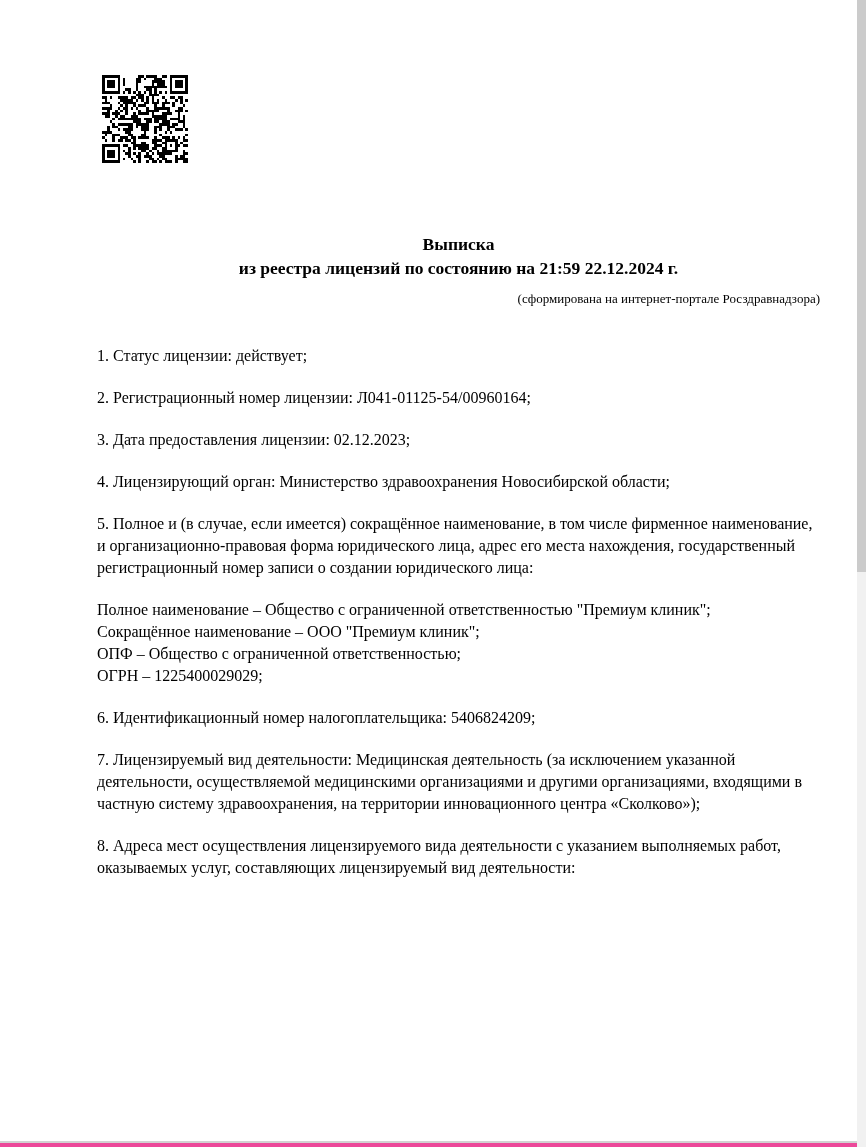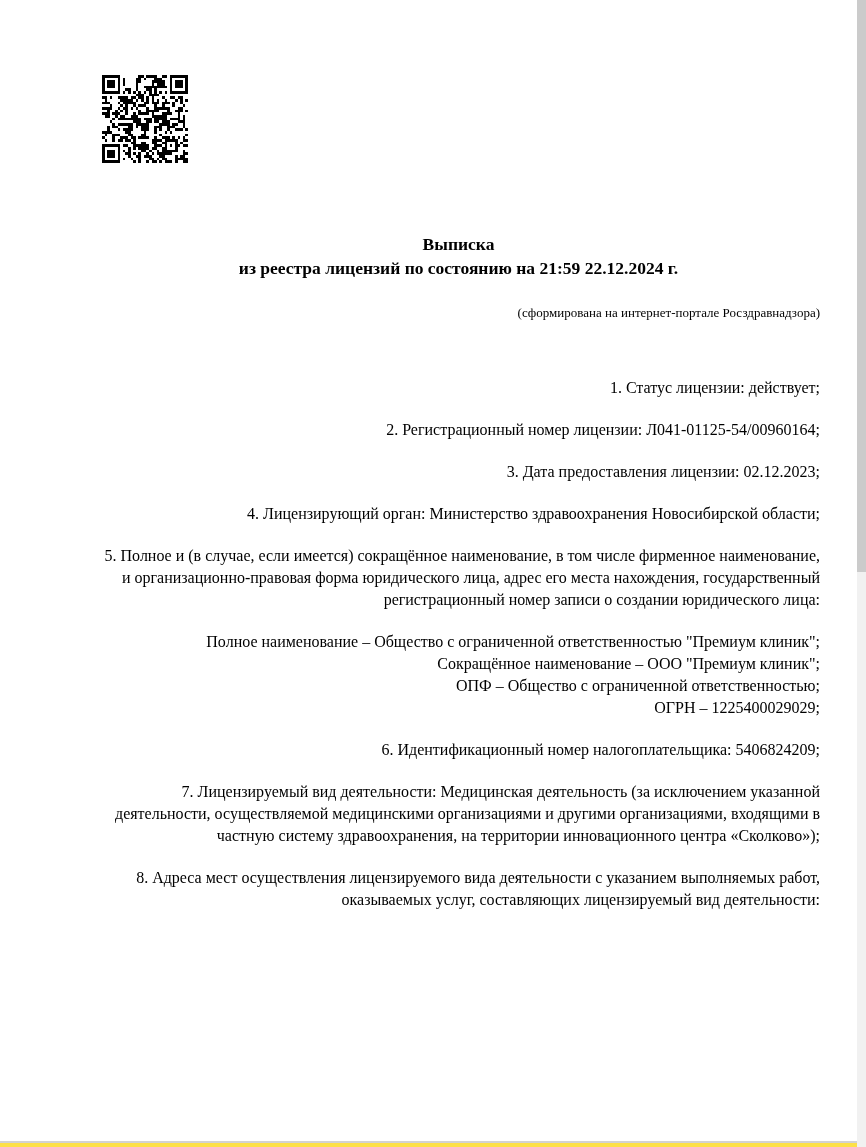--- a/index.html
+++ b/index.html
@@ -6,21 +6,21 @@
   html, body { width: 866px; height: 1147px; overflow: hidden; }
   body {
     background: #ffffff;
     font-family: "Liberation Serif", "DejaVu Serif", serif;
     color: #000000;
   }
   .viewport {
     position: relative;
     width: 866px;
     height: 1147px;
-    background: #fde047;
+    background: #ec4899;
   }
   .page {
     position: absolute;
     left: 0; top: 0;
     width: 857px;
     height: 1141px;
     background: #ffffff;
     overflow: hidden;
   }
   .qr {
@@ -38,30 +38,29 @@
     width: 723px;
   }
   .doc-title {
     margin-top: 232px;
     text-align: center;
     font-weight: bold;
     font-size: 17.5px;
     line-height: 24px;
   }
   .doc-subtitle {
-    margin-top: 24px;
+    margin-top: 10px;
     text-align: right;
     font-size: 13px;
     line-height: 17px;
   }
   .doc-body {
-    margin-top: 56px;
+    margin-top: 38px;
     font-size: 16px;
     line-height: 22px;
-    text-align: right;
   }
   .doc-body p, .org-block {
     margin: 0 0 20px 0;
   }
   .org-block div { min-height: 22px; }
   
   .scrollbar {
     position: absolute;
     right: 0; top: 0;
     width: 9px;

